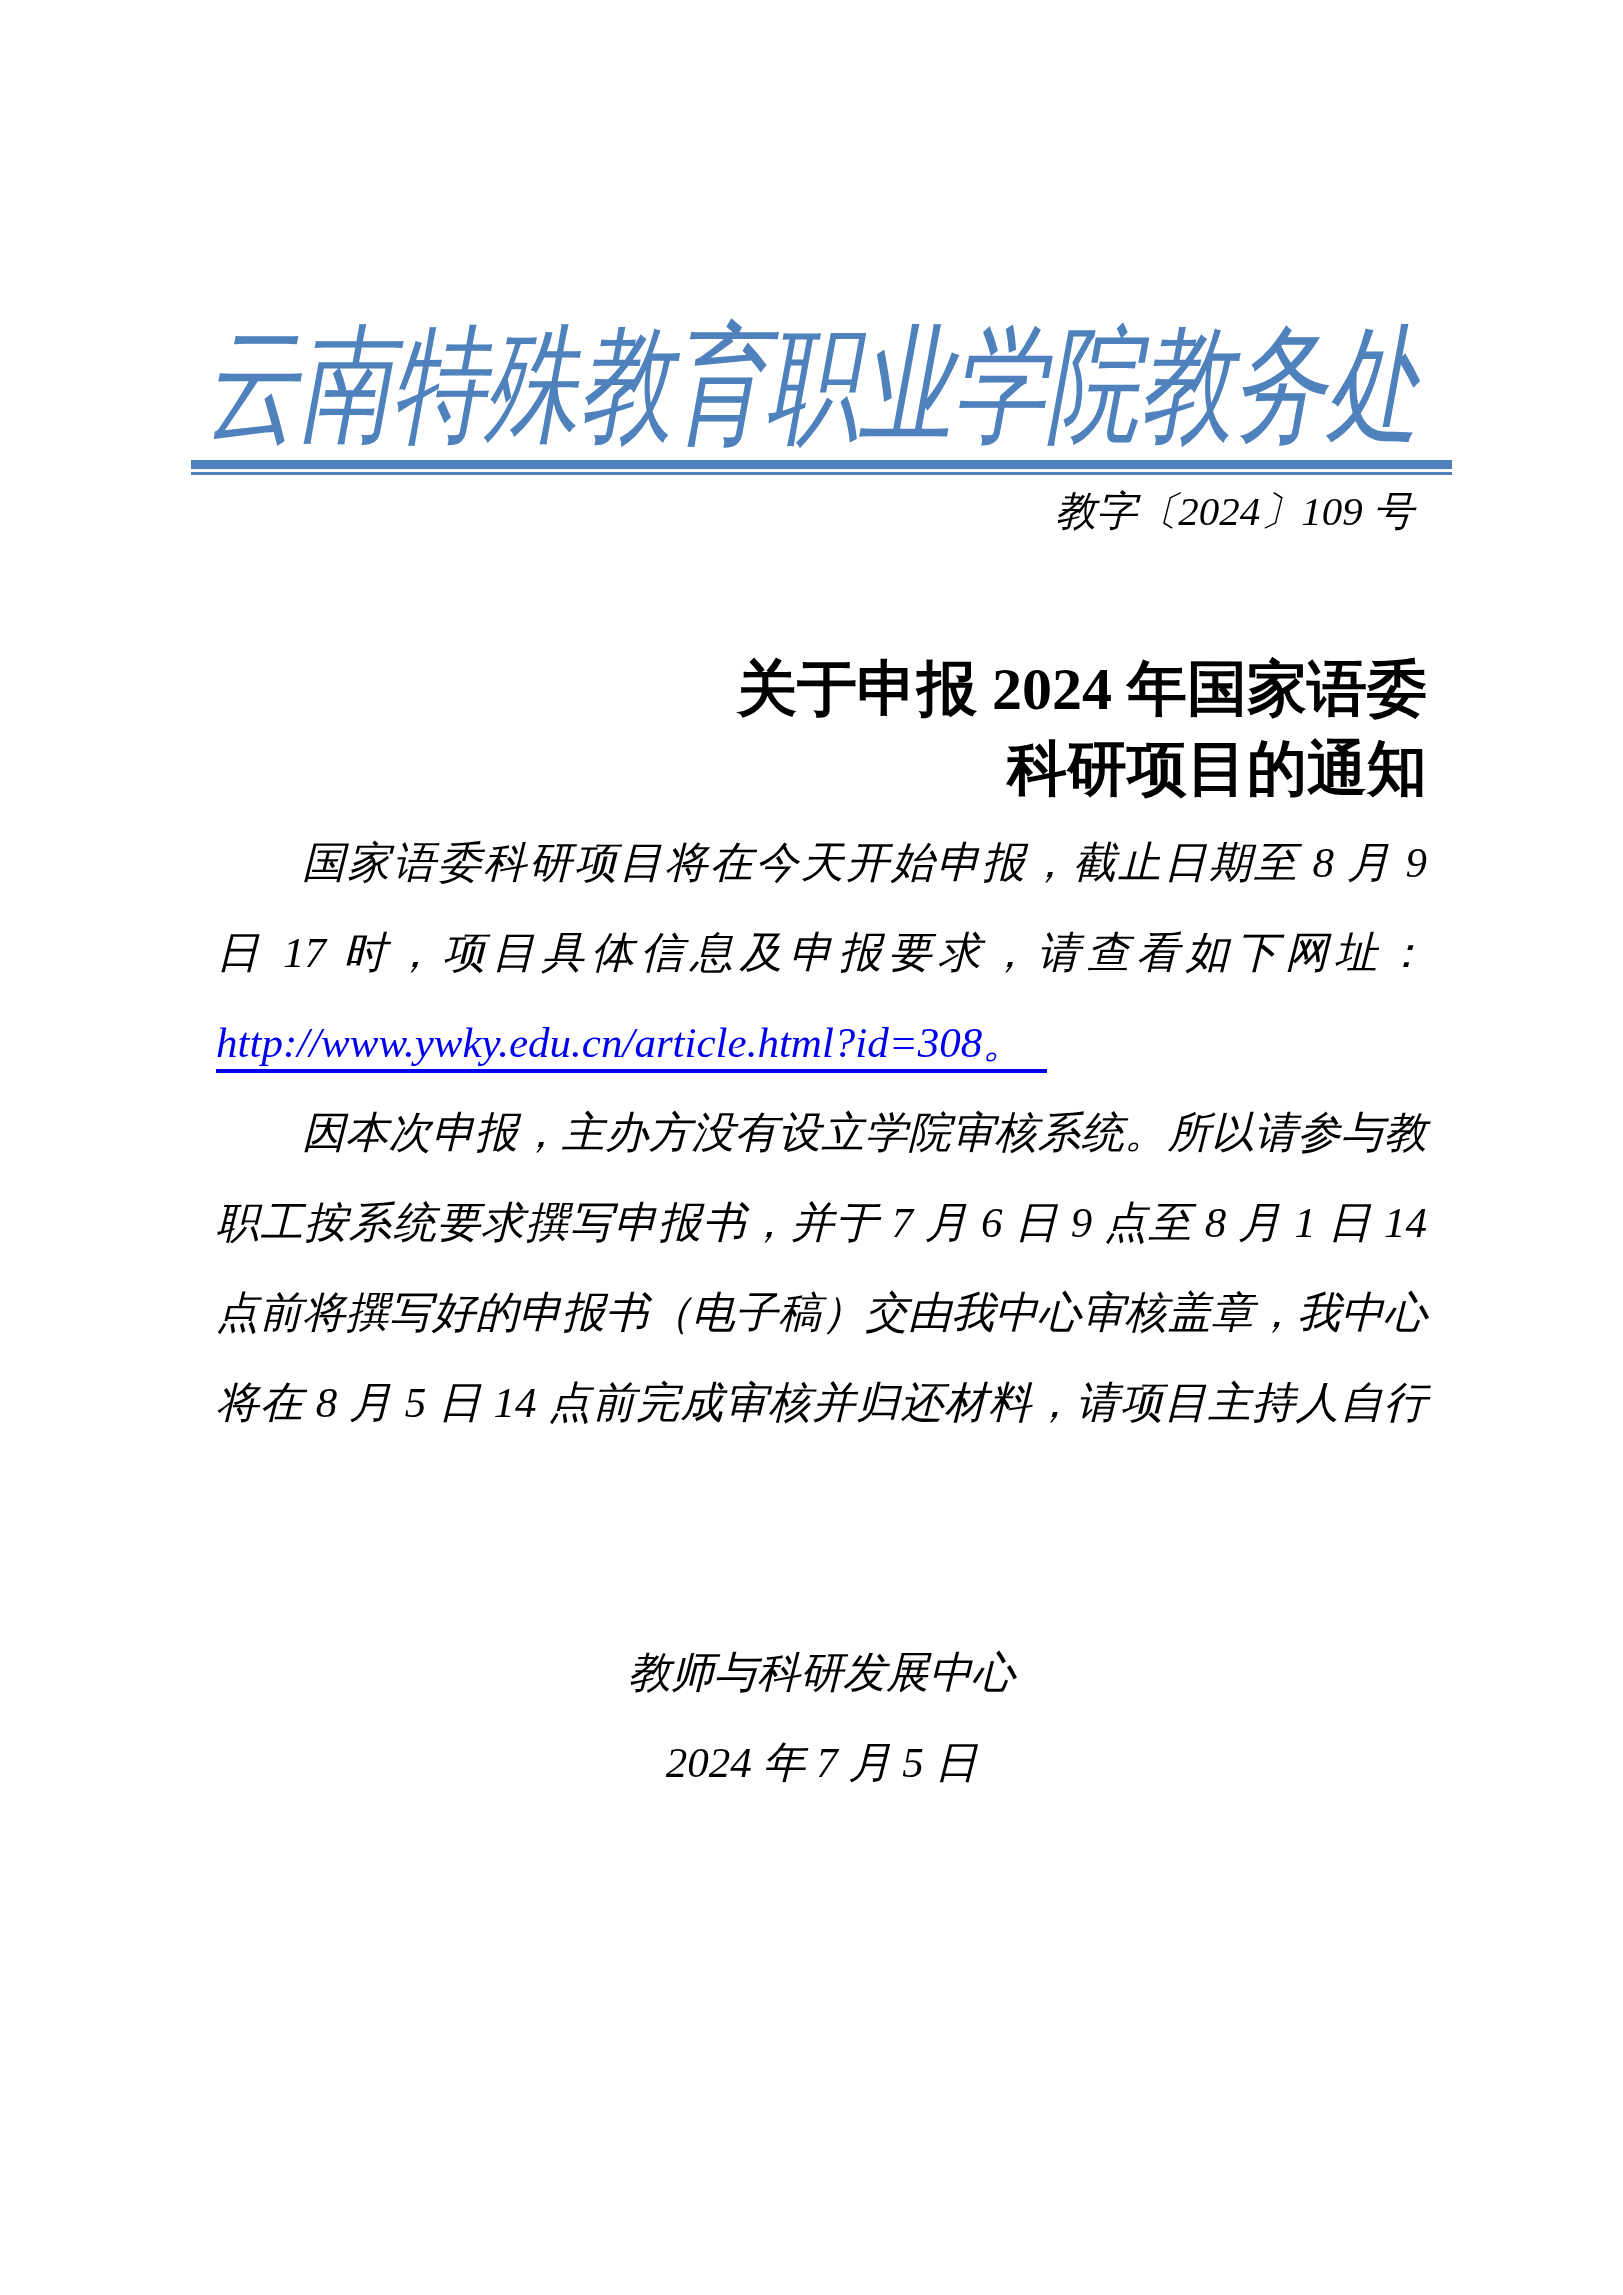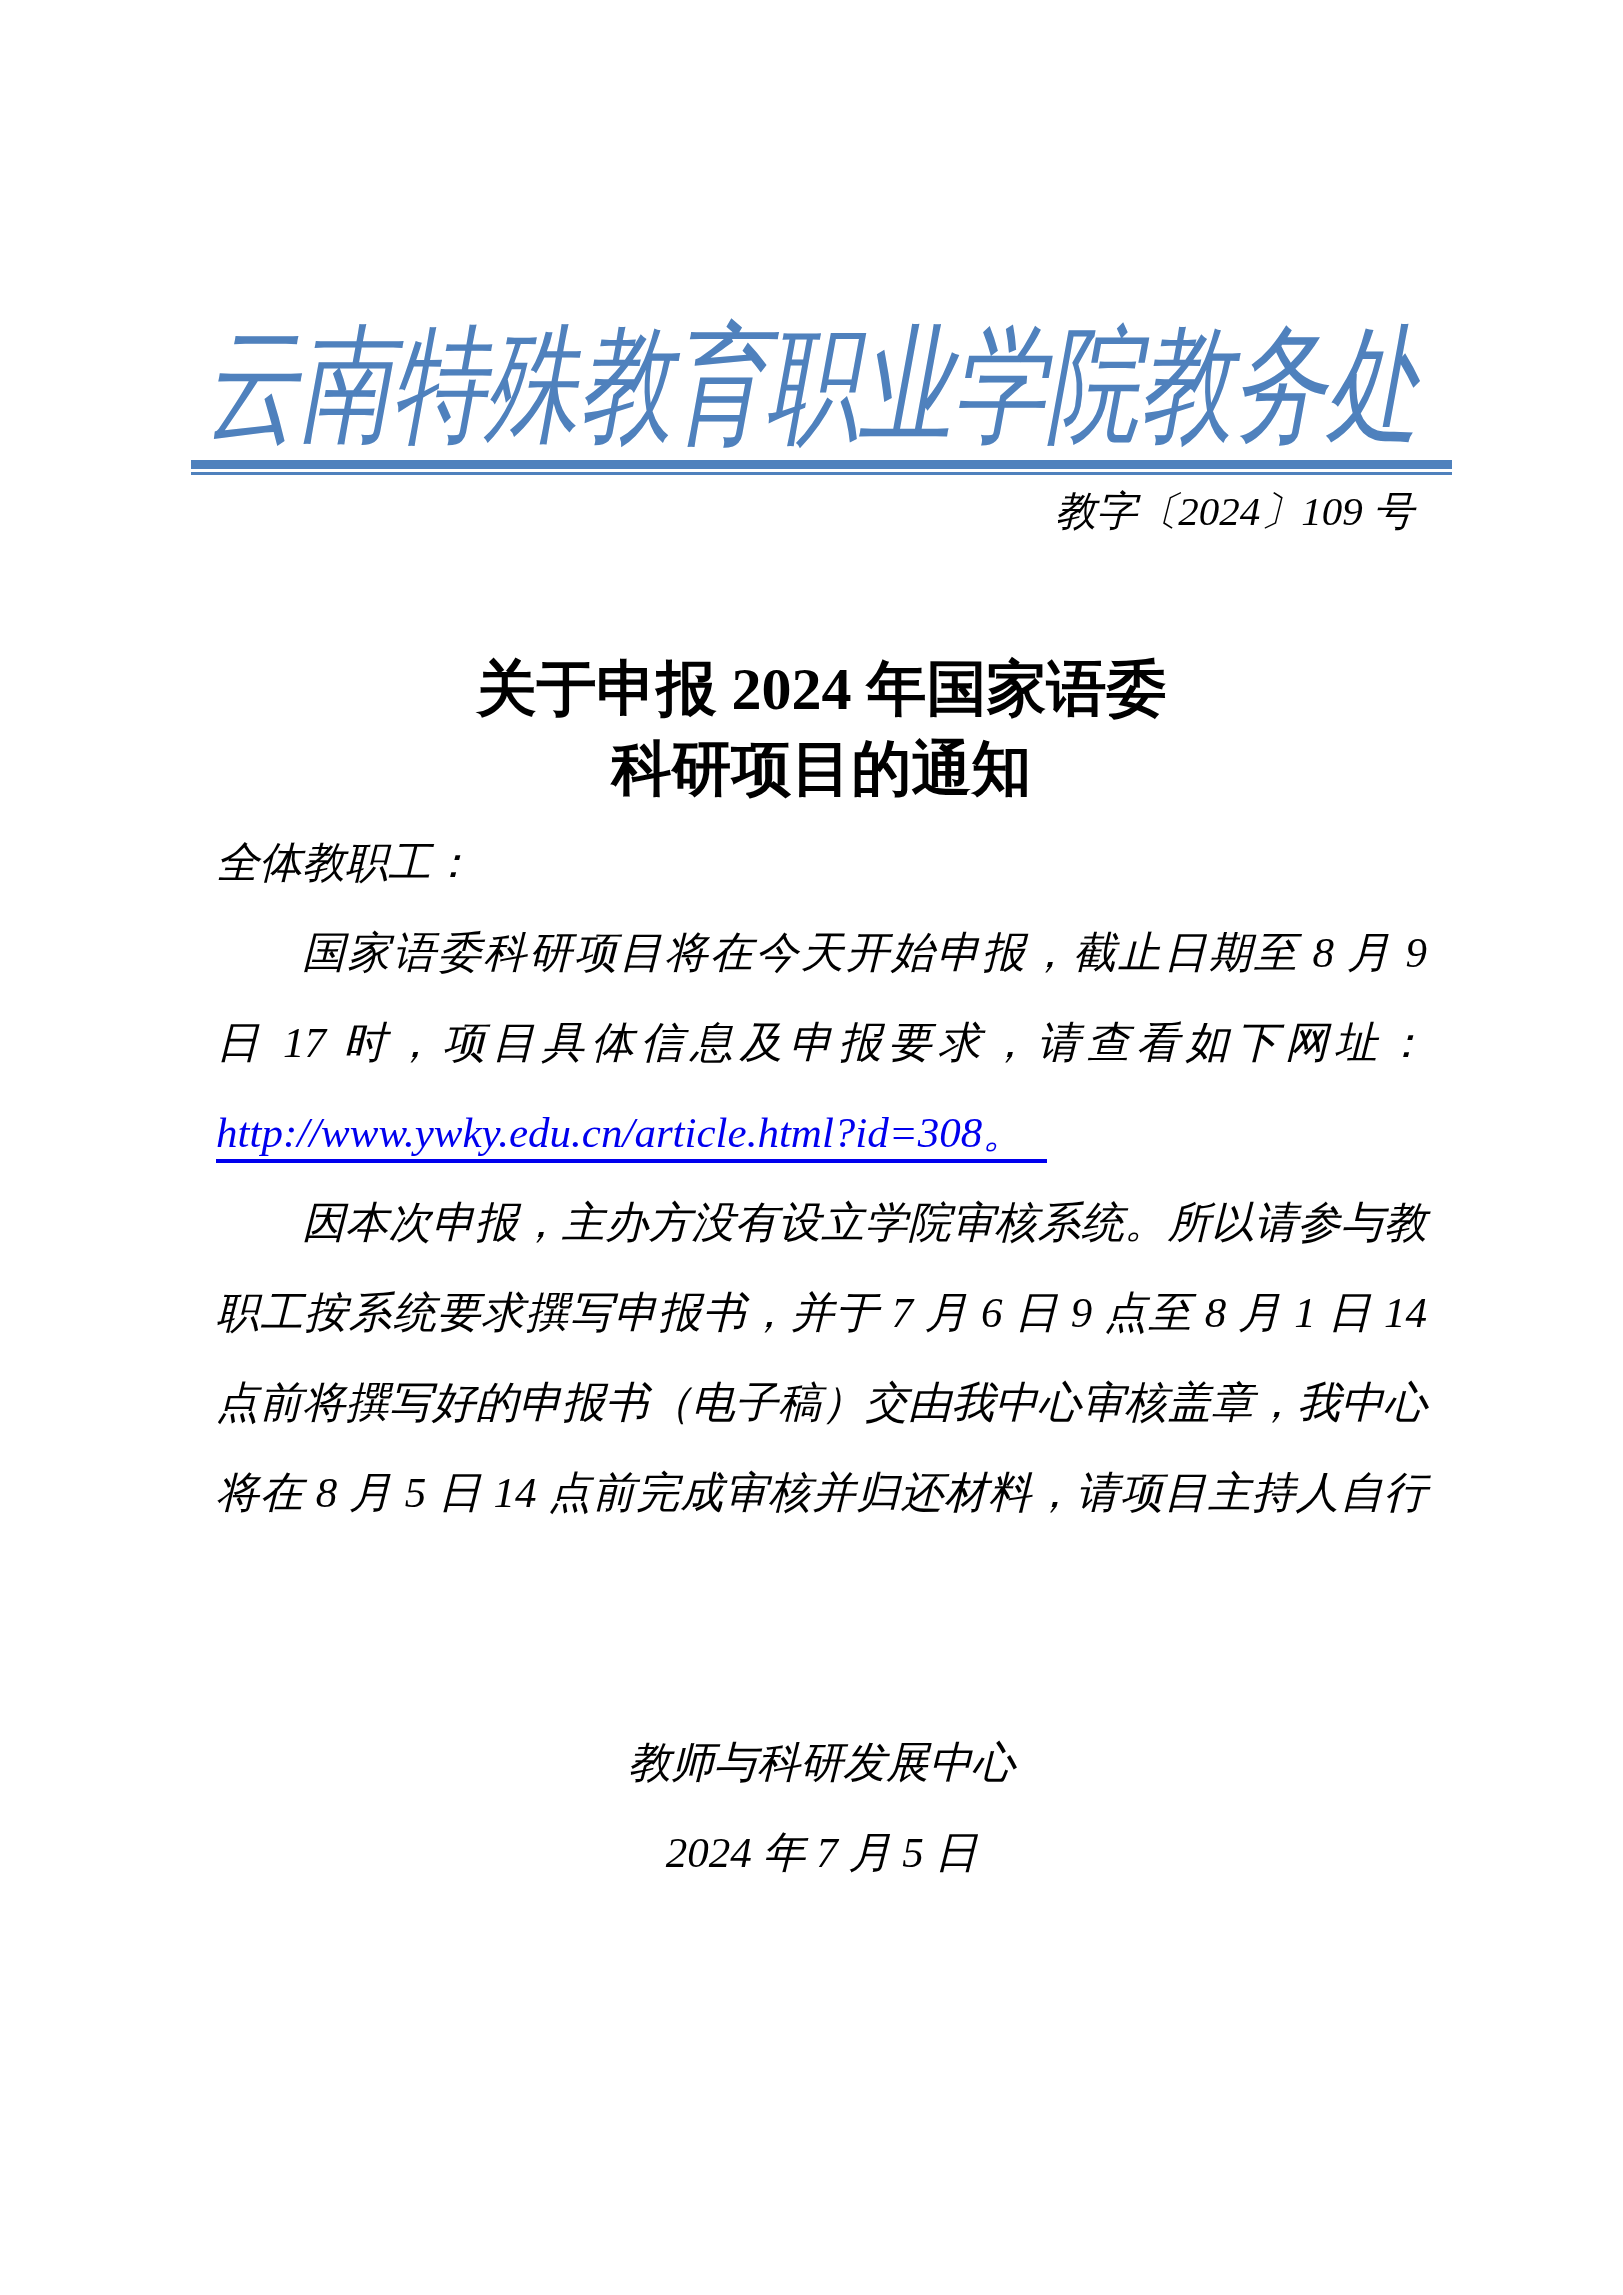--- a/index.html
+++ b/index.html
@@ -62,21 +62,21 @@
     line-height: 52px;
     font-style: italic;
     white-space: nowrap;
   }
 
   .notice-title {
     position: absolute;
     top: 649px;
     left: 216px;
     width: 1211px;
-    text-align: center;
+    text-align: right;
     font-weight: bold;
     font-size: 60px;
     line-height: 80px;
     font-style: normal;
   }
 
   .body-flow {
     position: absolute;
     top: 818px;
     left: 216px;
@@ -127,21 +127,20 @@
 
   <div class="doc-number">教字〔2024〕109 号</div>
 
   <div class="notice-title">
     <div>关于申报 2024 年国家语委</div>
     <div>科研项目的通知</div>
   </div>
 
   <div class="body-flow">
 
-    <div class="line">全体教职工：</div>
 
     <div class="line j ind">国家语委科研项目将在今天开始申报，截止日期至 8 月 9</div>
     <div class="line j">日 17 时，项目具体信息及申报要求，请查看如下网址：</div>
 
     <div class="line link-line"><a>http://www.ywky.edu.cn/article.html?id=308。</a></div>
 
     <div class="line j ind">因本次申报，主办方没有设立学院审核系统。所以请参与教</div>
     <div class="line j">职工按系统要求撰写申报书，并于 7 月 6 日 9 点至 8 月 1 日 14</div>
     <div class="line j">点前将撰写好的申报书（电子稿）交由我中心审核盖章，我中心</div>
     <div class="line j">将在 8 月 5 日 14 点前完成审核并归还材料，请项目主持人自行</div>

